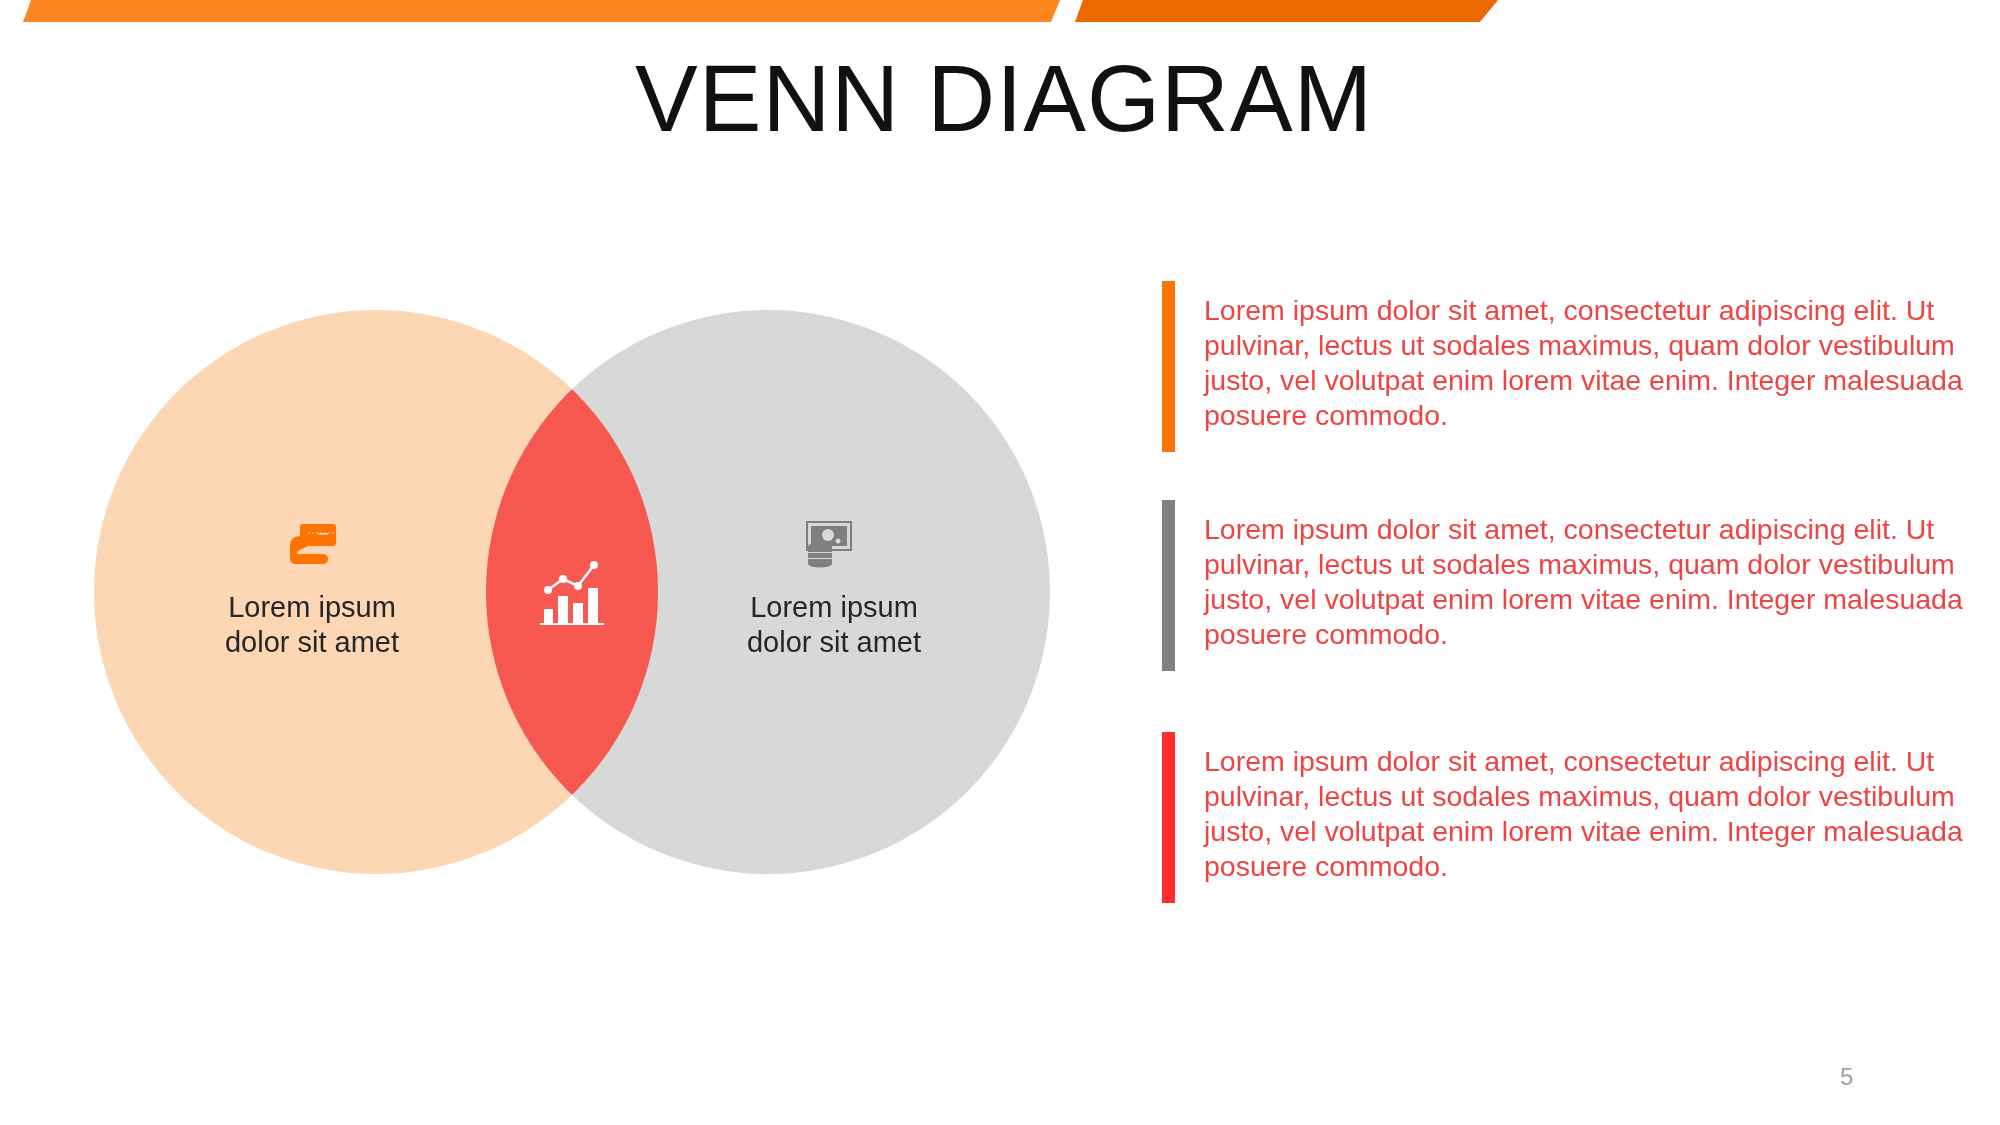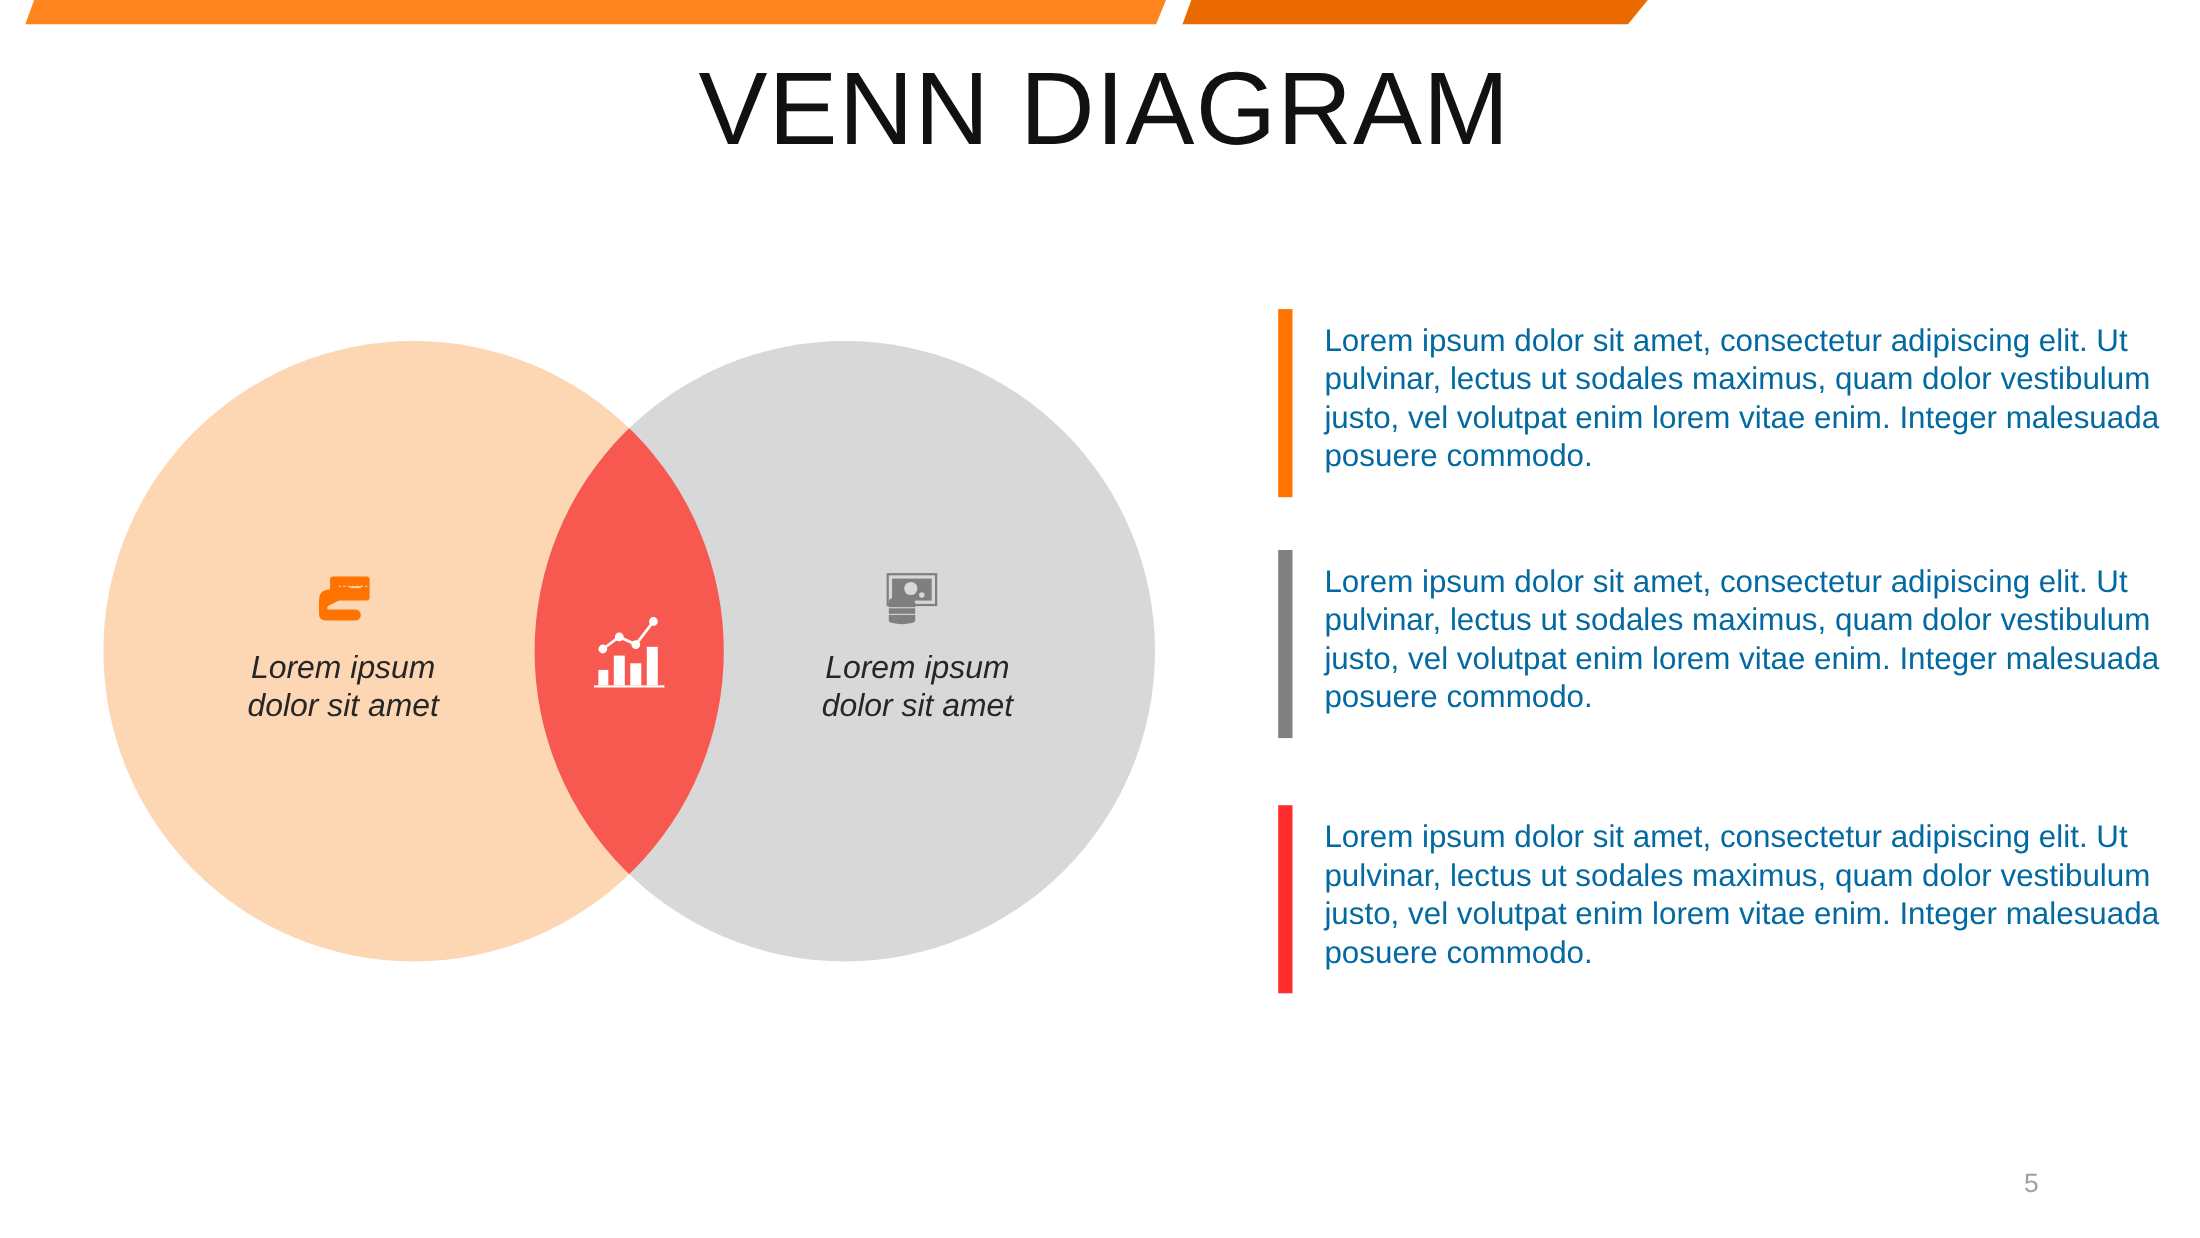--- a/index.html
+++ b/index.html
@@ -2,24 +2,24 @@
 <html><head>
 <meta charset="utf-8">
 <style>
   html, body { margin:0; padding:0; }
   body { width:2000px; height:1125px; background:#ffffff; position:relative; overflow:hidden;
          font-family: "Liberation Sans", "DejaVu Sans", sans-serif; color:#222; }
   .topbars { position:absolute; left:0; top:0; width:2000px; height:24px; }
   .title { position:absolute; left:0; width:2008px; top:44px; text-align:center;
            font-size:94px; font-weight:300; letter-spacing:1px; color:#111; line-height:110px; }
   .venn { position:absolute; left:0; top:0; width:1100px; height:1125px; }
-  .venn-label { position:absolute; width:300px; text-align:center; font-size:29px; line-height:35px; color:#262626;font-style:italic; }
+  .venn-label { position:absolute; width:300px; text-align:center; font-size:29px; line-height:35px; color:#262626; }
   .note { position:absolute; left:1162px; width:780px; }
   .note .bar { position:absolute; left:0; top:0; width:13px; }
-  .note .text { position:absolute; left:42px; top:12px; width:760px; font-size:28.5px; line-height:35px; color:#0369a1; font-weight:300; }
+  .note .text { position:absolute; left:42px; top:12px; width:760px; font-size:28.5px; line-height:35px; color:#ef4444; font-weight:300; }
   .page-num { position:absolute; left:1840px; top:1063px; font-size:24px; color:#a0a0a0; }
 </style>
 </head>
 <body>
 
 <svg class="topbars" viewBox="0 0 2000 24" width="2000" height="24">
   <polygon points="31,0 1060,0 1051,22 23,22" fill="#FF851F"></polygon>
   <polygon points="1083,0 1498,0 1480,22 1075,22" fill="#EA6A00"></polygon>
 </svg>
 

